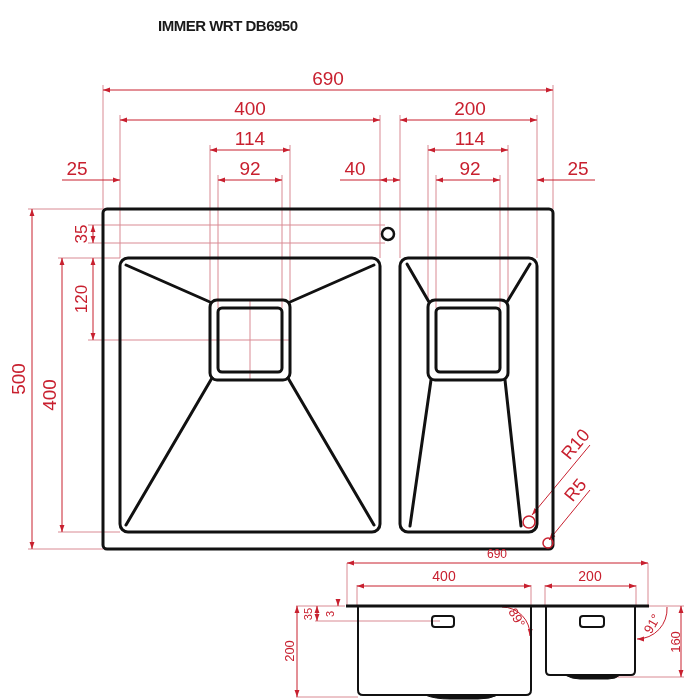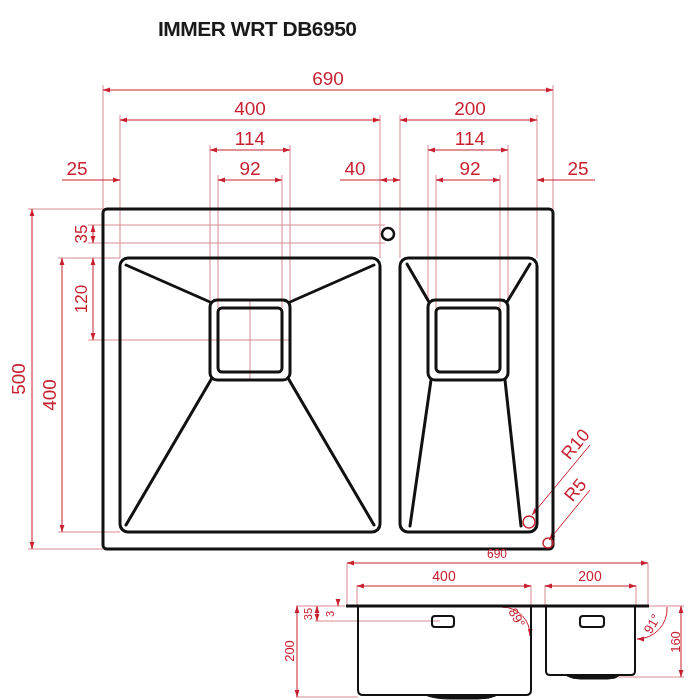--- a/index.html
+++ b/index.html
@@ -1,20 +1,20 @@
 <!DOCTYPE html>
 <html><head>
 <meta charset="utf-8">
 <style>
   html, body { margin: 0; padding: 0; background: #ffffff; }
   body { width: 700px; height: 700px; position: relative; overflow: hidden; }
   .title {
     position: absolute; left: 158px; top: 17px;
     font-family: "Liberation Sans", sans-serif; font-weight: bold;
-    font-size: 21px; color: #1a1a1a; letter-spacing: -0.5px;
+    font-size: 15px; color: #1a1a1a; letter-spacing: -0.5px;
   }
   svg { position: absolute; left: 0; top: 0; }
   .dim { font-family: "Liberation Sans", sans-serif; fill: #c8202f; }
 </style>
 </head>
 <body>
 
 <div class="title">IMMER WRT DB6950</div>
 
 <svg width="700" height="700" viewBox="0 0 700 700">

